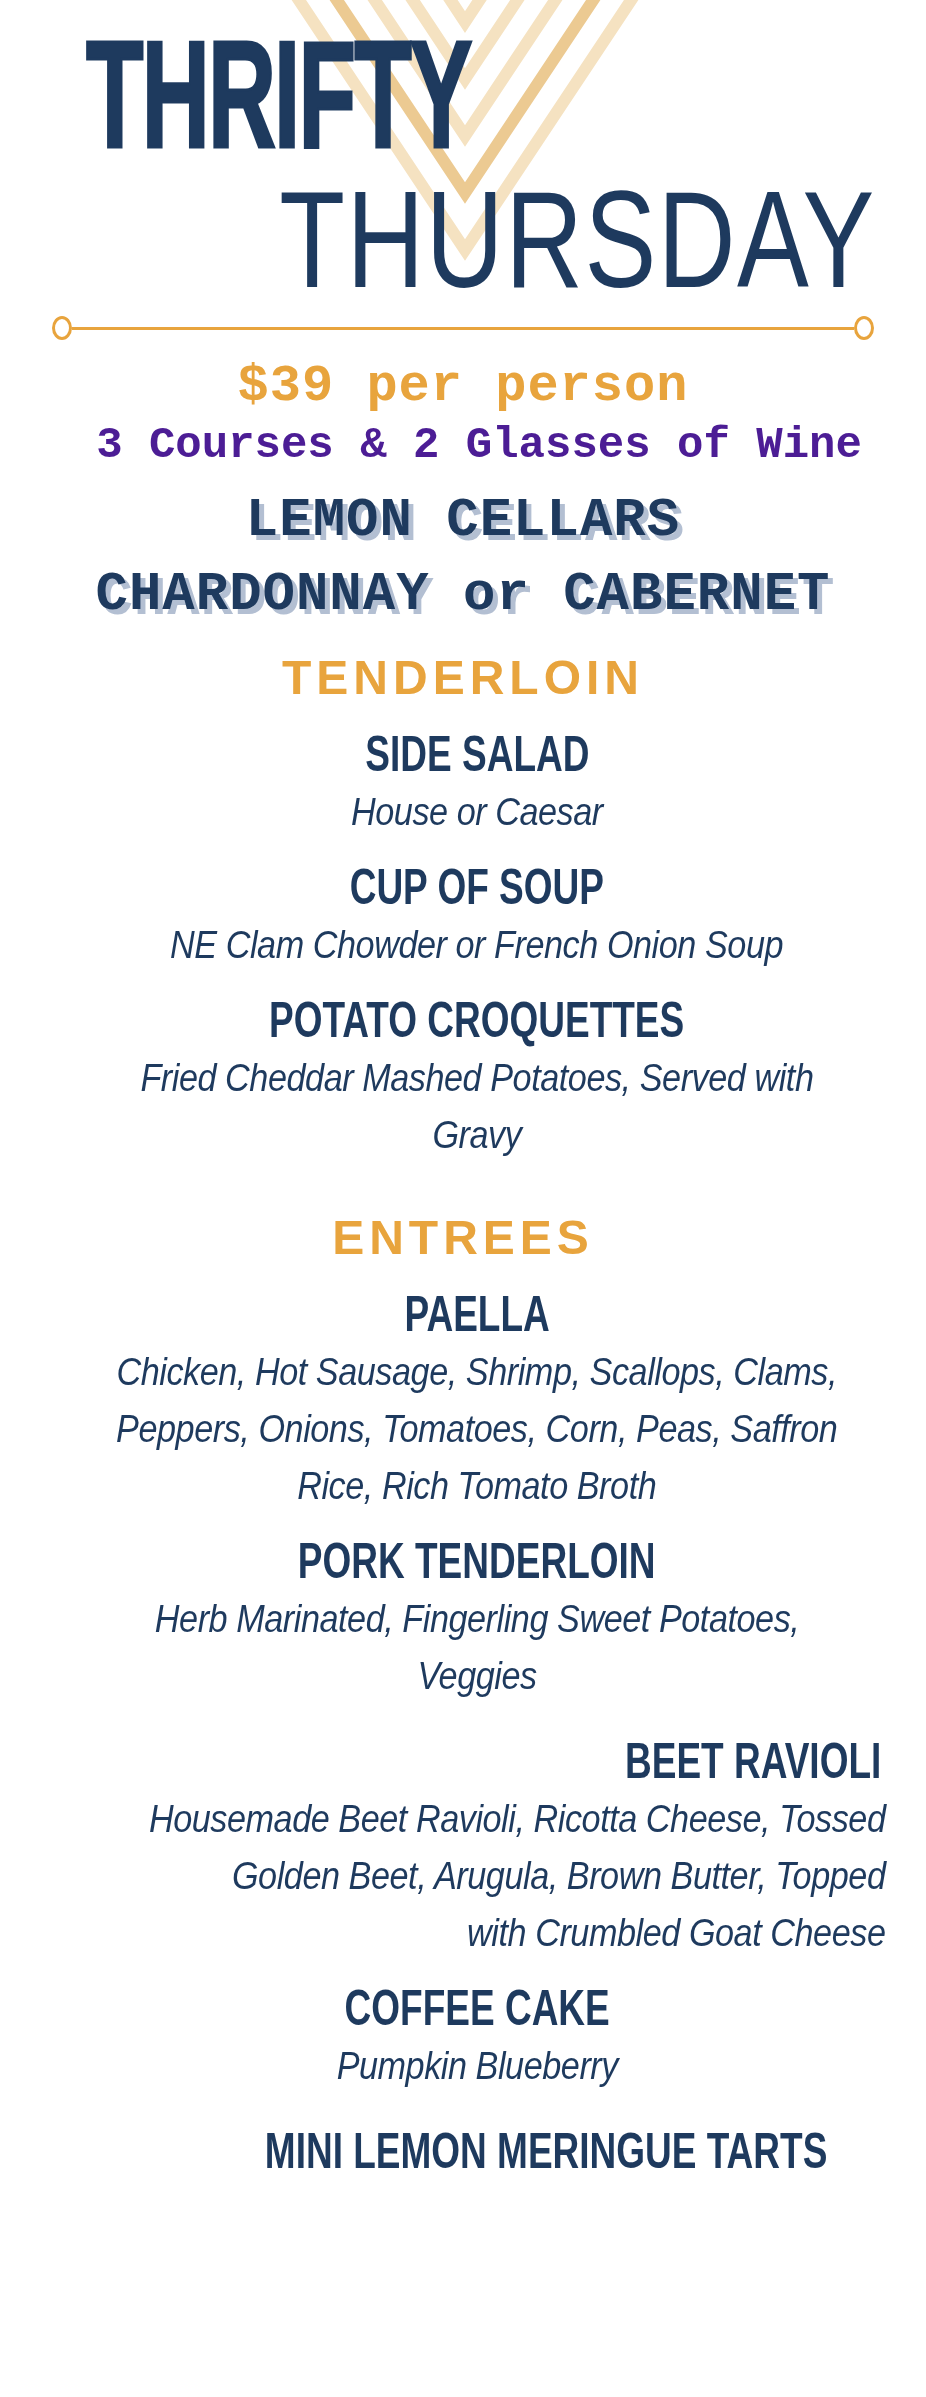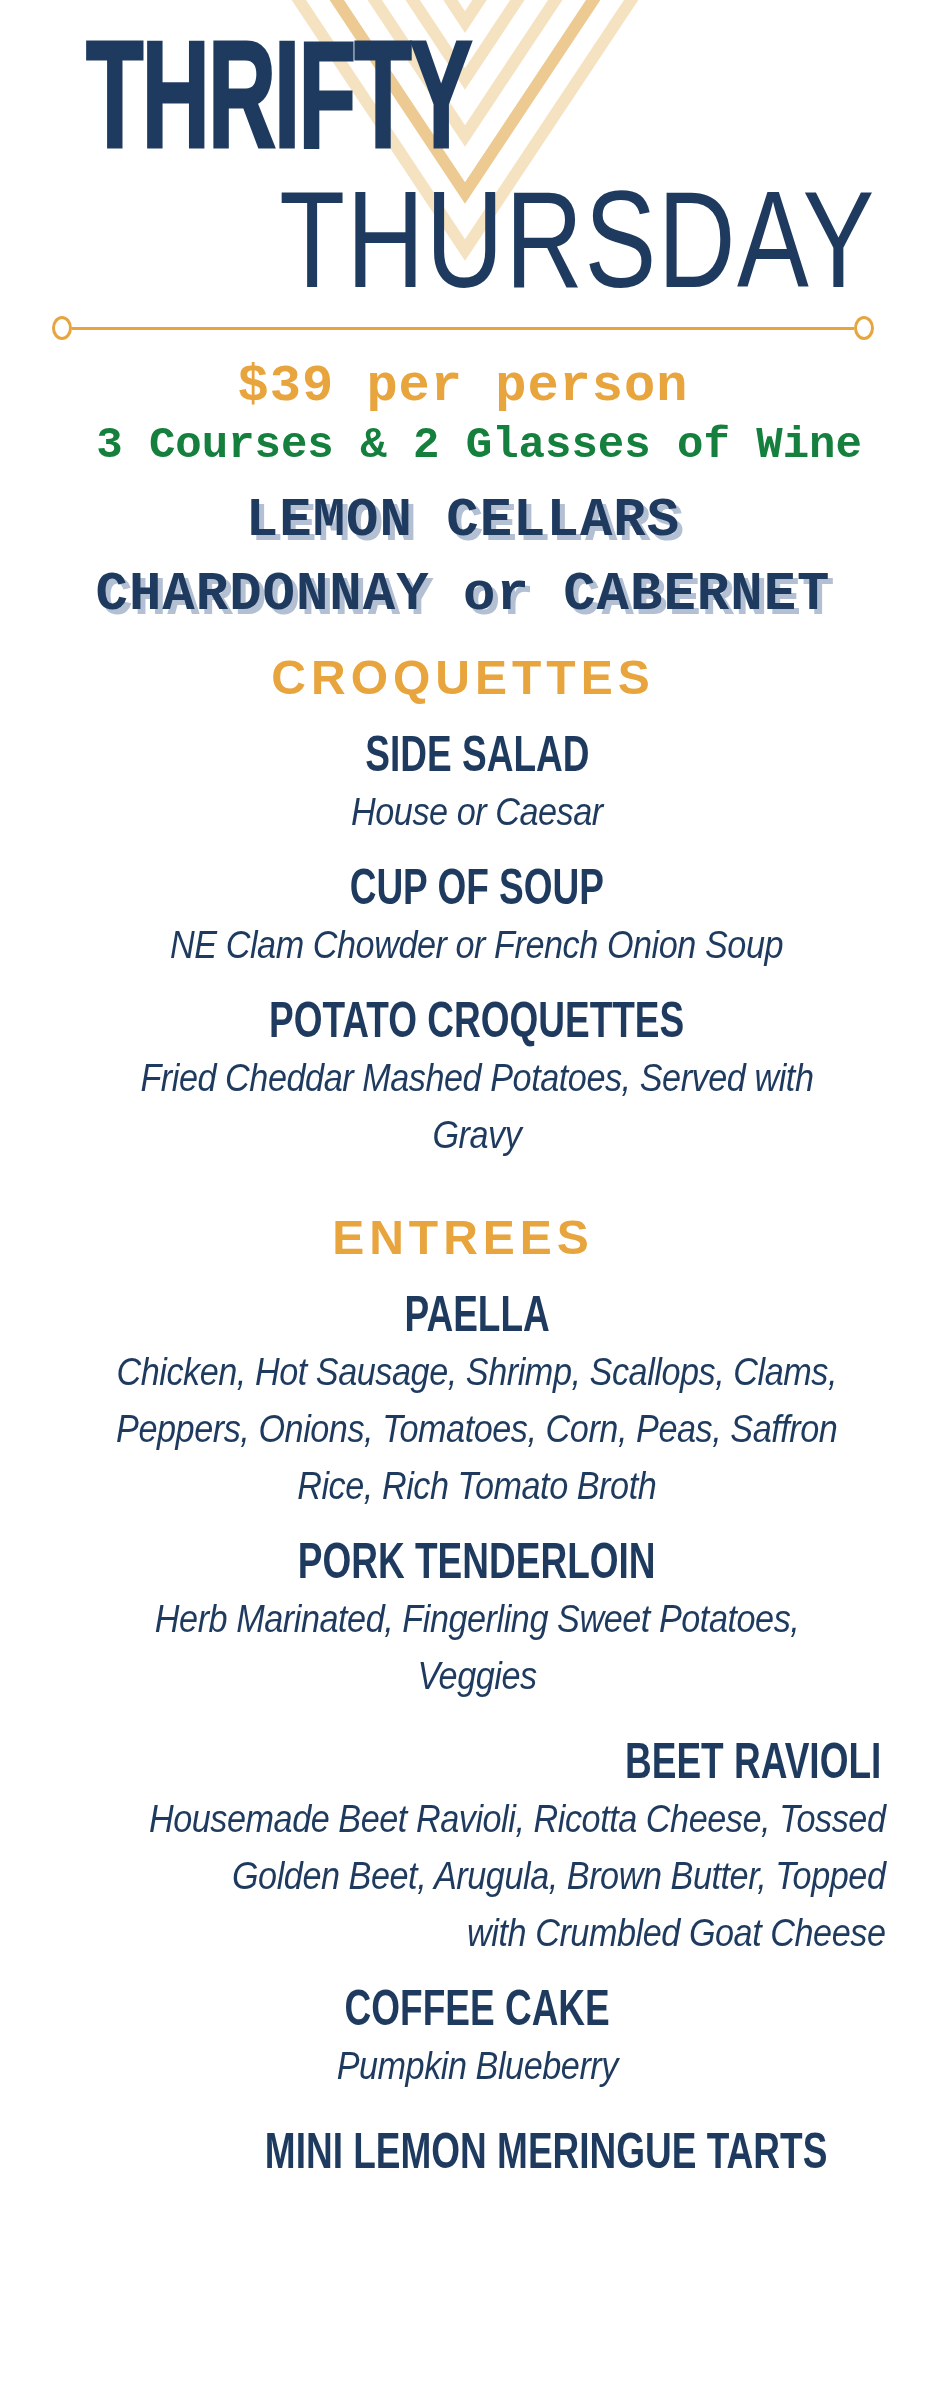--- a/index.html
+++ b/index.html
@@ -49,21 +49,21 @@
 
   .price{
     margin-top:18px;
     font-family:"Liberation Mono","DejaVu Sans Mono",monospace;
     font-weight:bold;font-size:52px;line-height:1.2;
     color:#e8a43d;letter-spacing:1px;
   }
   .subtitle{
     font-family:"Liberation Mono","DejaVu Sans Mono",monospace;
     font-weight:bold;font-size:44px;line-height:1.25;
-    color:#15803d;letter-spacing:0px;padding-left:32px;
+    color:#4c1d95;letter-spacing:0px;padding-left:32px;
   }
   .wine-line{
     font-family:"Liberation Mono","DejaVu Sans Mono",monospace;
     font-weight:bold;font-size:54px;line-height:1.25;
     color:#1e3a5e;letter-spacing:1px;
     text-shadow:5px 5px 0 #b3bfd2;
     white-space:nowrap;
   }
   .wine-line.first{margin-top:14px;}
   .wine-line.second{margin-top:6px;}
@@ -118,21 +118,21 @@
 
   <div class="content">
 
     <div class="price">$39 per person</div>
     <div class="subtitle">3 Courses &amp; 2 Glasses of Wine</div>
 
     <div class="wine-line first">LEMON CELLARS</div>
     <div class="wine-line second">CHARDONNAY or CABERNET</div>
 
     <div class="section sec-appetizers">
-      <div class="section-heading">CROQUETTES</div>
+      <div class="section-heading">TENDERLOIN</div>
 
       <div class="item">
         <div class="item-name"><span>SIDE SALAD</span></div>
         <div class="item-desc"><span>
           <span class="line">House or Caesar</span>
         </span></div>
       </div>
 
       <div class="item">
         <div class="item-name"><span>CUP OF SOUP</span></div>

